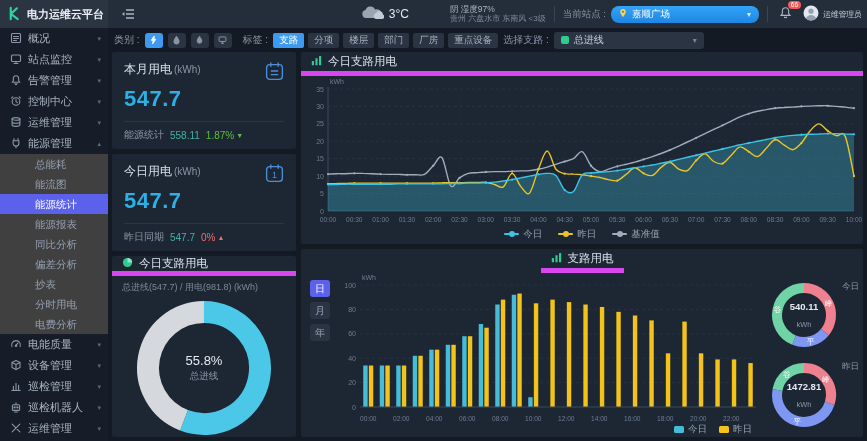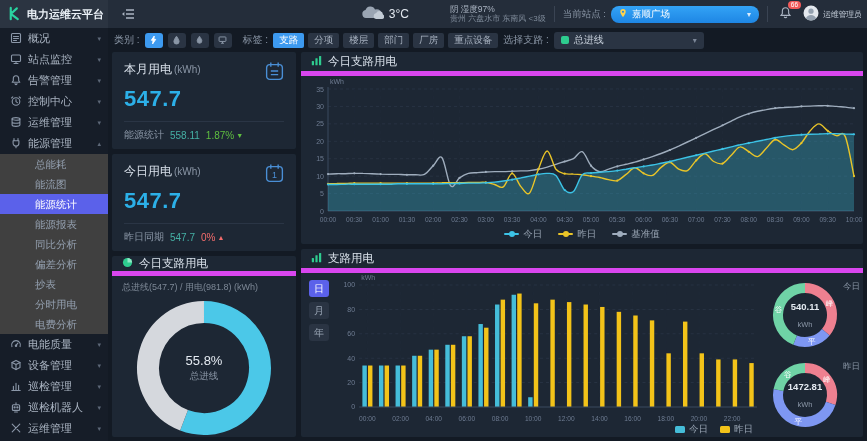--- a/index.html
+++ b/index.html
@@ -82,21 +82,21 @@
   .donut-center { position:absolute; inset:0; display:flex; flex-direction:column; align-items:center; justify-content:center; gap:2px; pointer-events:none; }
   .dc-val { font-size:13px; color:#e4eaf1; }
   .dc-label { font-size:9.5px; color:#8a96a6; }
 
   .line-panel { flex:0 0 192px; display:flex; flex-direction:column; }
   .line-legend { flex:0 0 16px; display:flex; align-items:center; justify-content:center; gap:16px; font-size:9.5px; color:#98a4b3; }
   .lg-item { display:flex; align-items:center; gap:4px; }
   .lg-line { width:15px; height:2px; border-radius:1px; position:relative; }
   .lg-line i { position:absolute; left:5px; top:-2px; width:6px; height:6px; border-radius:50%; }
 
-  .bar-panel { flex:1; display:flex; flex-direction:column; }
+  .bar-panel { flex:1; display:flex; flex-direction:column;align-items:center; }
   .bar-body { flex:1; display:flex; min-height:0; }
   .period-col { flex:0 0 30px; padding:7px 0 0 8px; display:flex; flex-direction:column; gap:5px; }
   .p-btn { width:20px; height:17px; border-radius:3px; background:#2a3443; color:#98a4b3; font-size:10px; display:flex; align-items:center; justify-content:center; cursor:pointer; }
   .p-btn.active { background:#5b61ea; color:#fff; }
   .bar-wrap { flex:1; position:relative; min-width:0; }
   .bar-legend { position:absolute; right:8px; bottom:1px; display:flex; gap:12px; font-size:9.5px; color:#98a4b3; align-items:center; }
   .bl-item { display:flex; align-items:center; gap:4px; }
   .bl-sq { width:10px; height:7px; border-radius:1.5px; }
 
   .gauge-col { flex:0 0 102px; display:flex; flex-direction:column; justify-content:space-evenly; align-items:center; }

